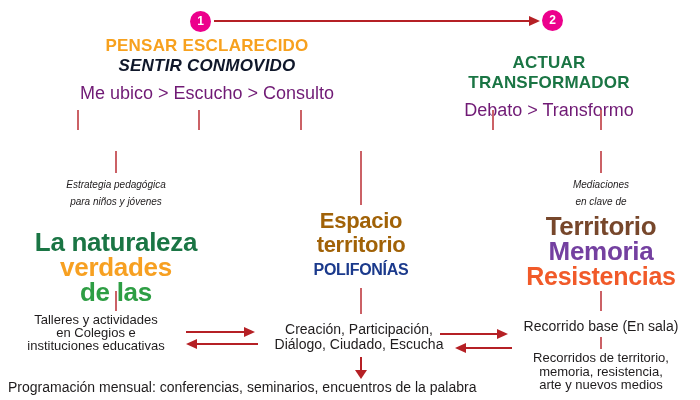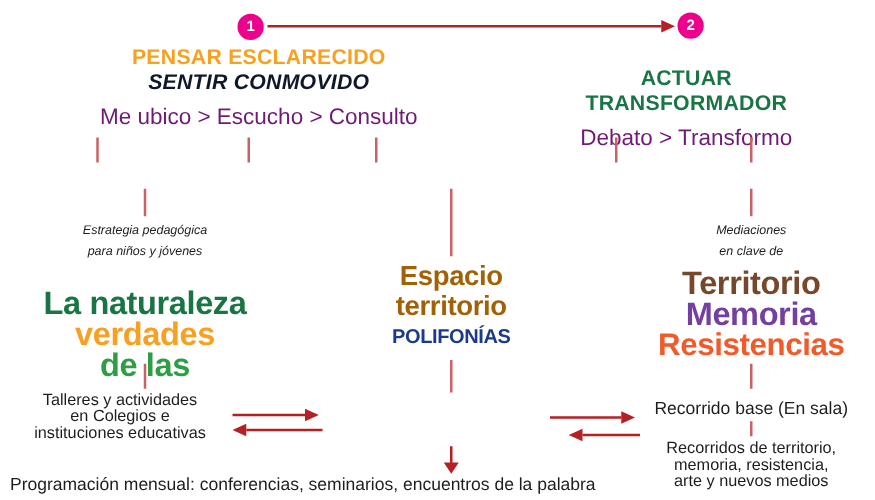--- a/index.html
+++ b/index.html
@@ -110,20 +110,22 @@
     <div class="small">en Colegios e</div>
     <div class="small">instituciones educativas</div>
   </div>
 
   <div class="shaft" style="left:186px;top:331px;width:58px;"></div>
   <div class="head-r" style="left:244px;top:327px;"></div>
   <div class="head-l" style="left:186px;top:339px;"></div>
   <div class="shaft" style="left:197px;top:343px;width:61px;"></div>
 
   <div class="abs ctr" style="left:258px;top:321px;width:202px;">
+    <div class="mid14" style="line-height:16px;">Creación, Participación,</div>
+    <div class="mid14" style="line-height:15px;">Diálogo, Ciudado, Escucha</div>
   </div>
 
   <div class="shaft" style="left:440px;top:333px;width:57px;"></div>
   <div class="head-r" style="left:497px;top:329px;"></div>
   <div class="head-l" style="left:455px;top:343px;"></div>
   <div class="shaft" style="left:466px;top:347px;width:46px;"></div>
 
   <div class="abs ctr" style="left:500px;top:319px;width:202px;">
     <div class="mid14">Recorrido base (En sala)</div>
   </div>

